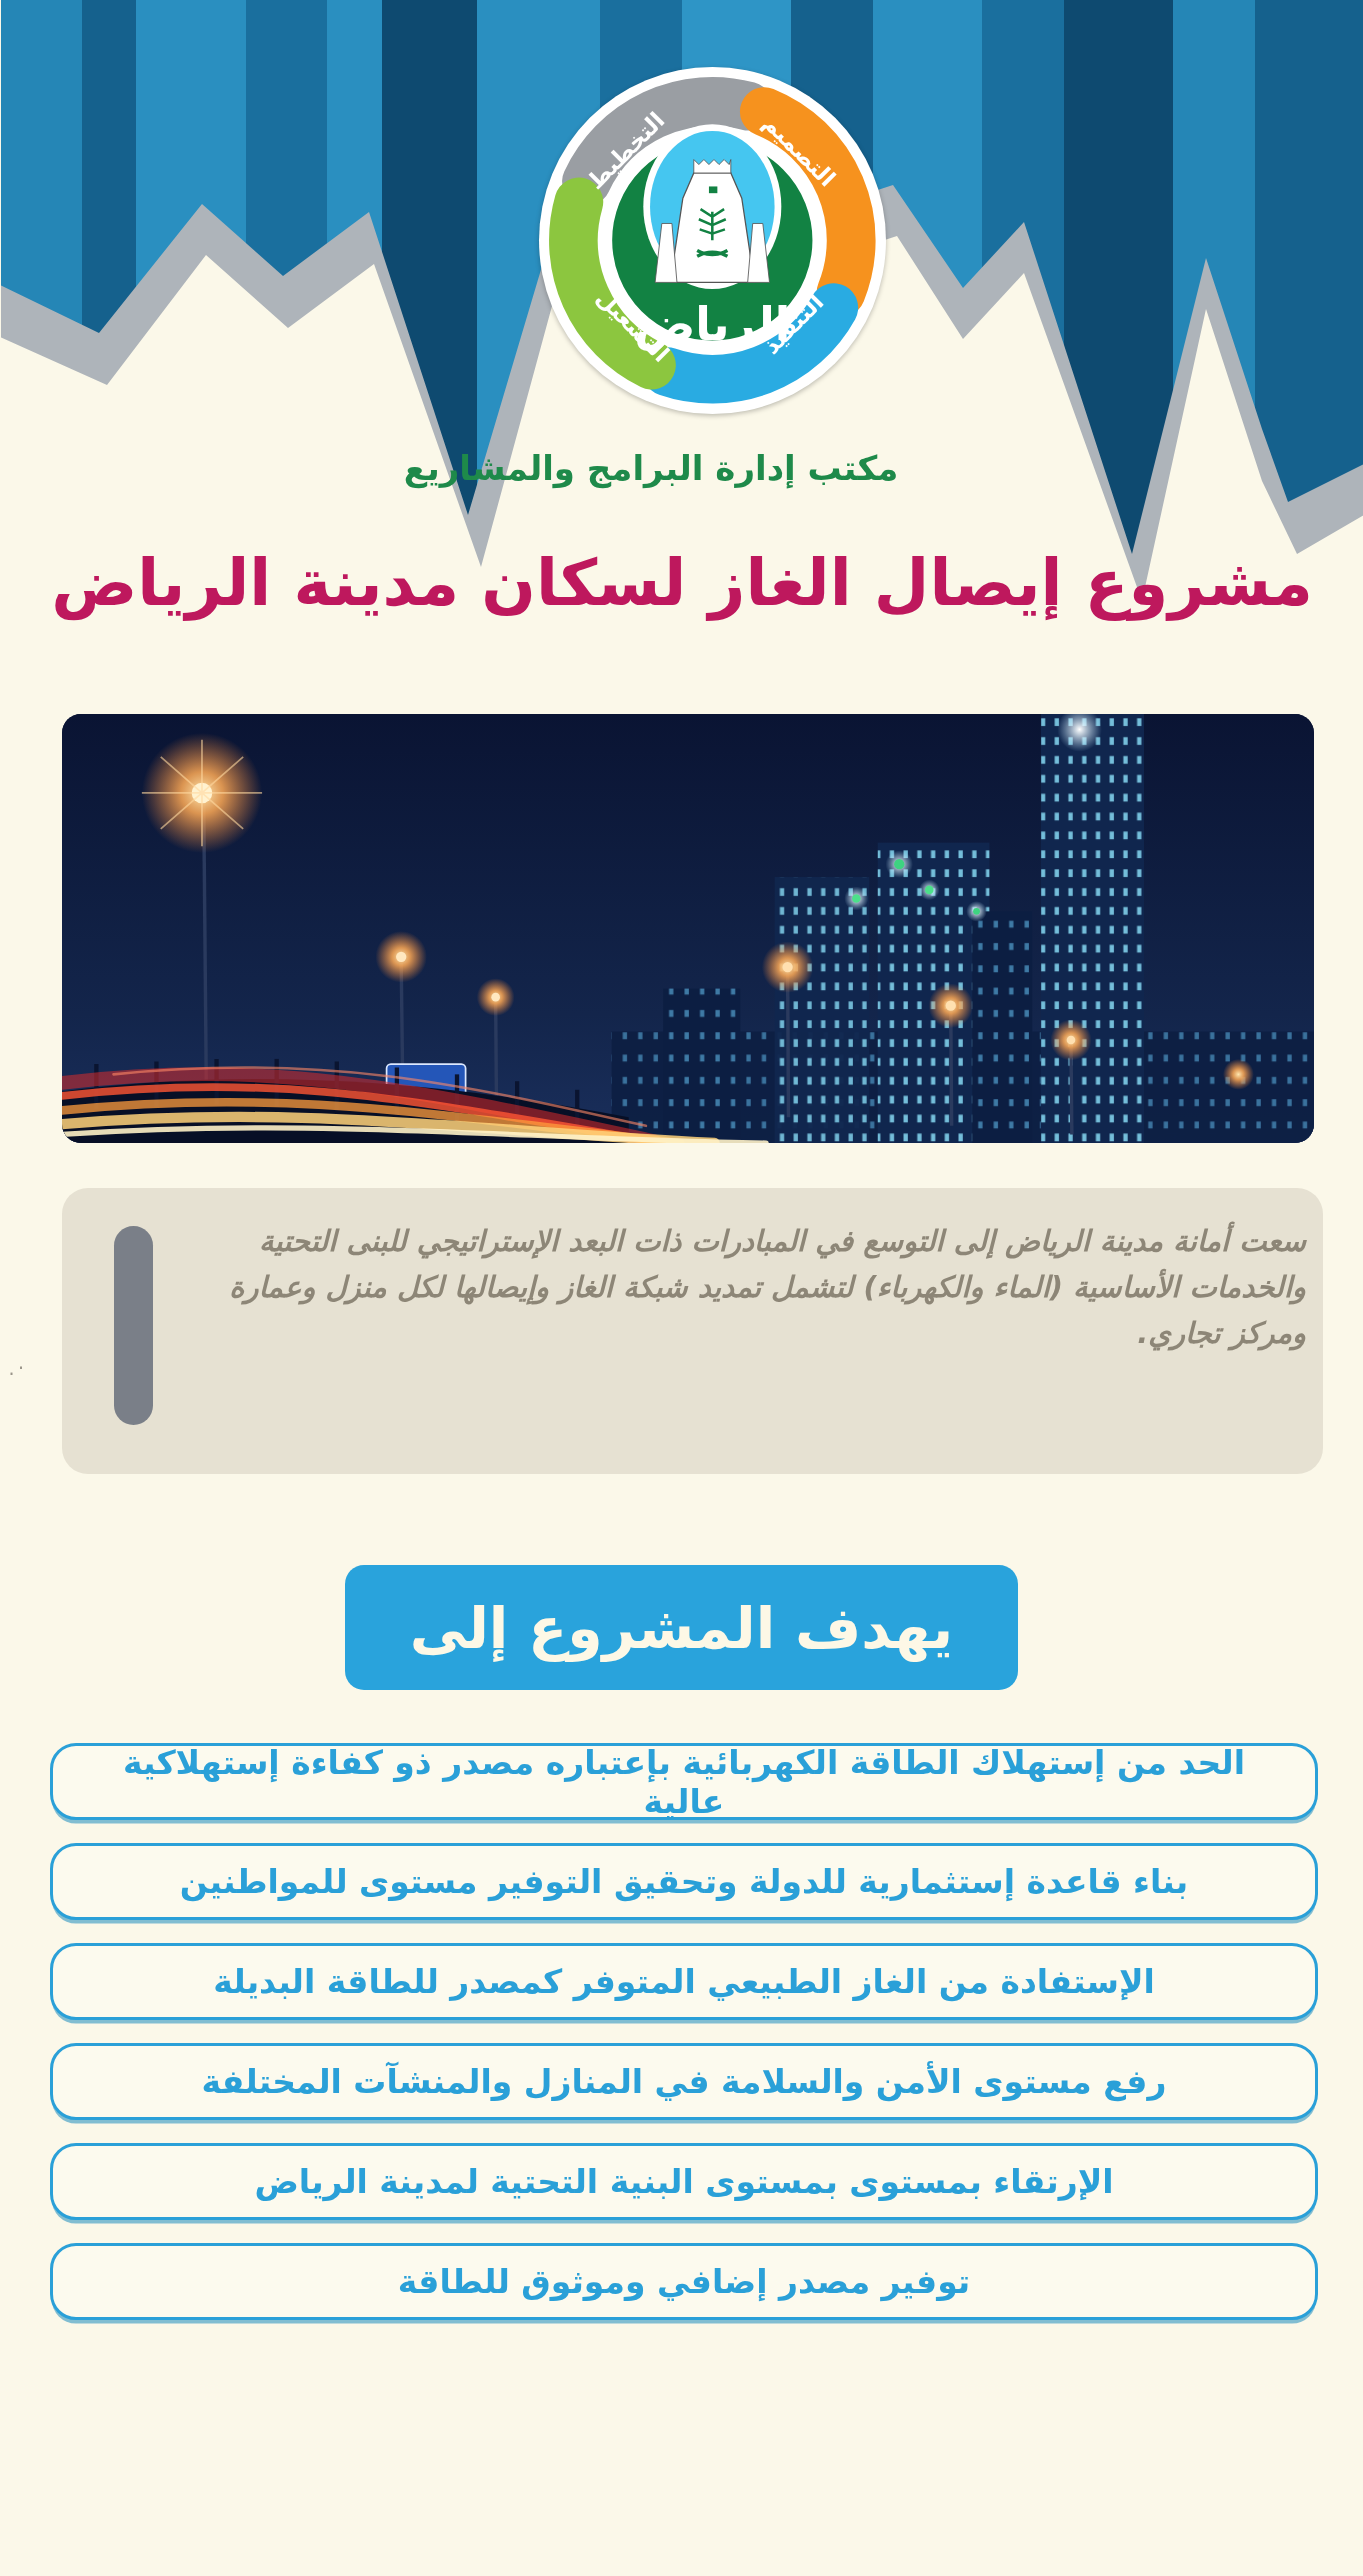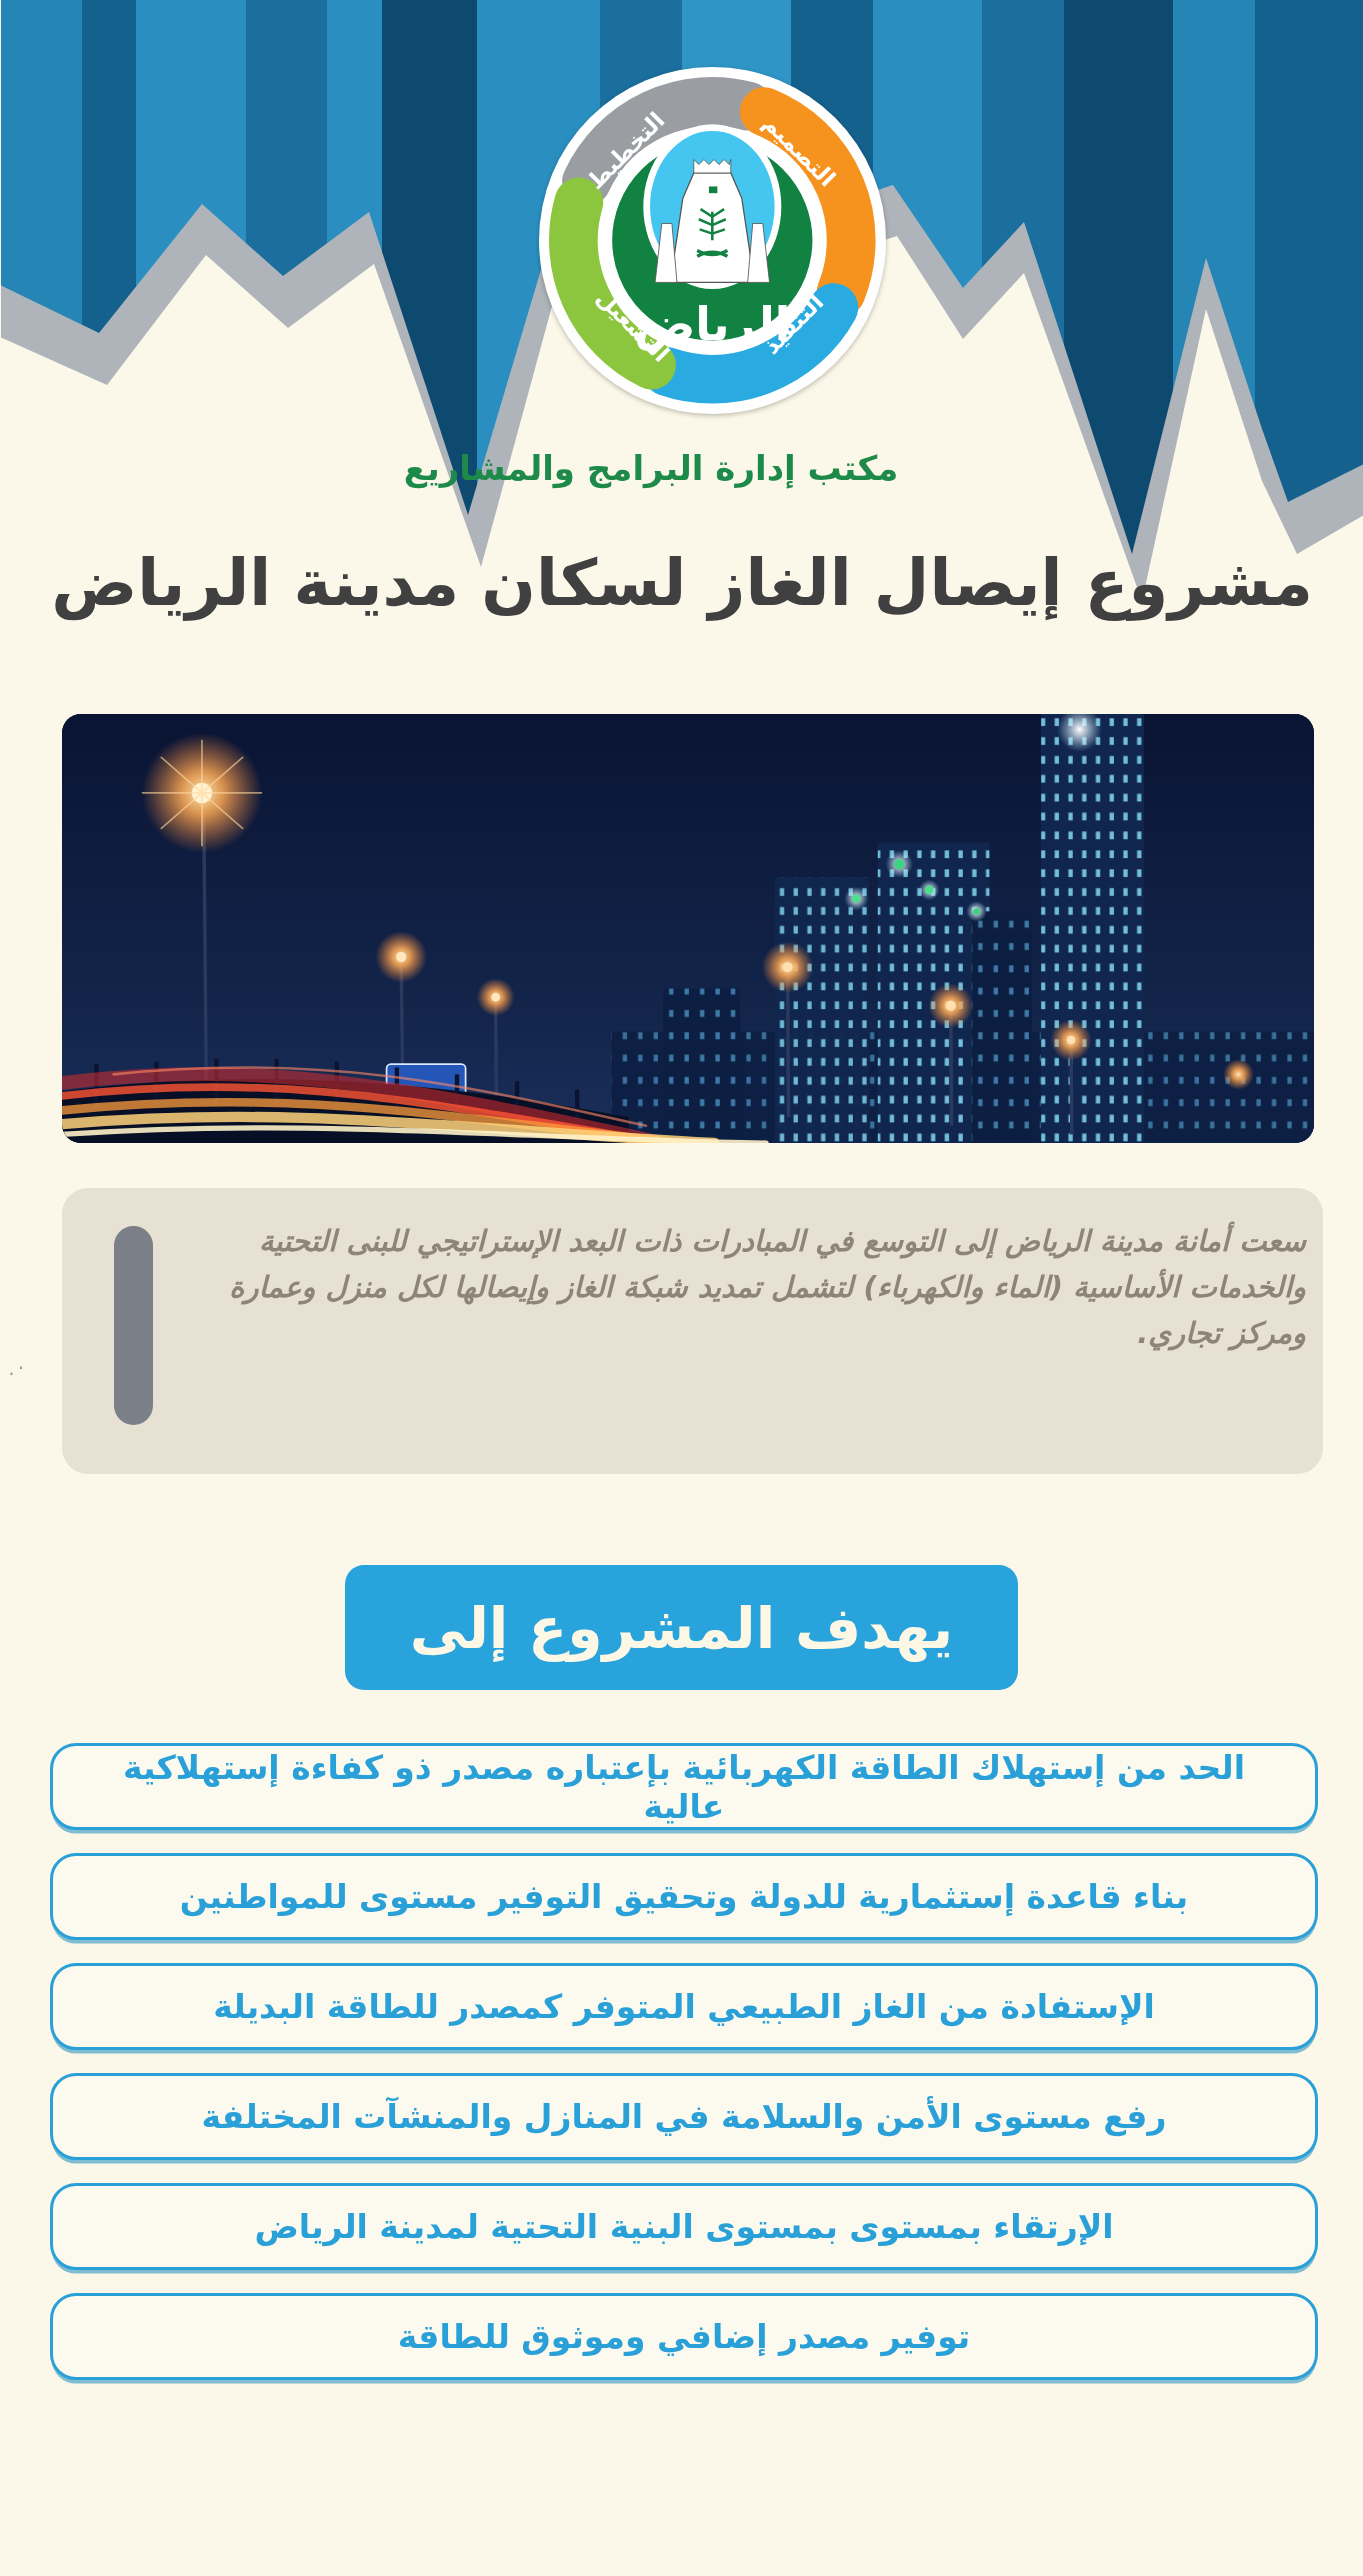--- a/index.html
+++ b/index.html
@@ -37,21 +37,21 @@
 
   
   .logo-wrap { position:absolute; left:539px; top:67px; width:347px; height:347px; }
   .logo-ring { position:absolute; inset:0; background:#fff; border-radius:50%; box-shadow:0 1.7px 5.2px rgba(0,0,0,.25); }
   .logo-svg { position:absolute; inset:5.2px; }
 
   
   .office-line { position:absolute; top:448px; left:0; width:1364px; text-align:center;
                  font-size:34px; font-weight:bold; color:#1E8A4A; transform:translateX(-31px); }
   .main-title { position:absolute; top:546px; left:0; width:1364px; text-align:center;
-                font-size:64px; font-weight:bold; color:#404040; }
+                font-size:64px; font-weight:bold; color:#be185d; }
 
   
   .photo { position:absolute; left:62px; top:714px; width:1252px; height:429px;
            border-radius:19px; overflow:hidden; background:#0C1737; }
   .photo svg { display:block; width:100%; height:100%; }
 
   
   .intro-box { position:absolute; left:62px; top:1188px; width:1261px; height:286px;
                background:#E6E1D2; border-radius:26px;font-style:italic; }
   .intro-bar { position:absolute; top:38px; left:52px; width:39px; height:199px;
@@ -60,21 +60,21 @@
                 color:#8D8677; font-size:29px; font-weight:bold; line-height:1.58; text-align:right; }
   .stray-mark { position:absolute; left:8.6px; top:1357px; color:#9a958a; font-size:19px; letter-spacing:3.4px; }
 
   
   .goals-banner { position:absolute; left:345px; top:1565px; width:673px; height:125px;
                   background:#29A3DC; border-radius:19px; display:flex; align-items:center; justify-content:center; }
   .goals-banner span { color:#FDF8E6; font-size:57px; font-weight:bold; }
 
   
   .goals { position:absolute; left:50px; top:1743px; width:1268px; }
-  .goal { height:87px; margin-bottom:23px; border:3.4px solid #2AA0D8; border-radius:26px;
+  .goal { height:77px; margin-bottom:23px; border:3.4px solid #2AA0D8; border-radius:26px;
           background:#FCFAEE; display:flex; align-items:center; justify-content:center;
           box-shadow:0 5.2px 0 -1.7px rgba(30,140,190,.55); }
   .goal-text { color:#2AA0D8; font-size:33px; font-weight:bold; text-align:center; padding:0 34px; }
 </style>
 </head>
 <body>
 
 <div class="page">
 
   <div class="curtain">

